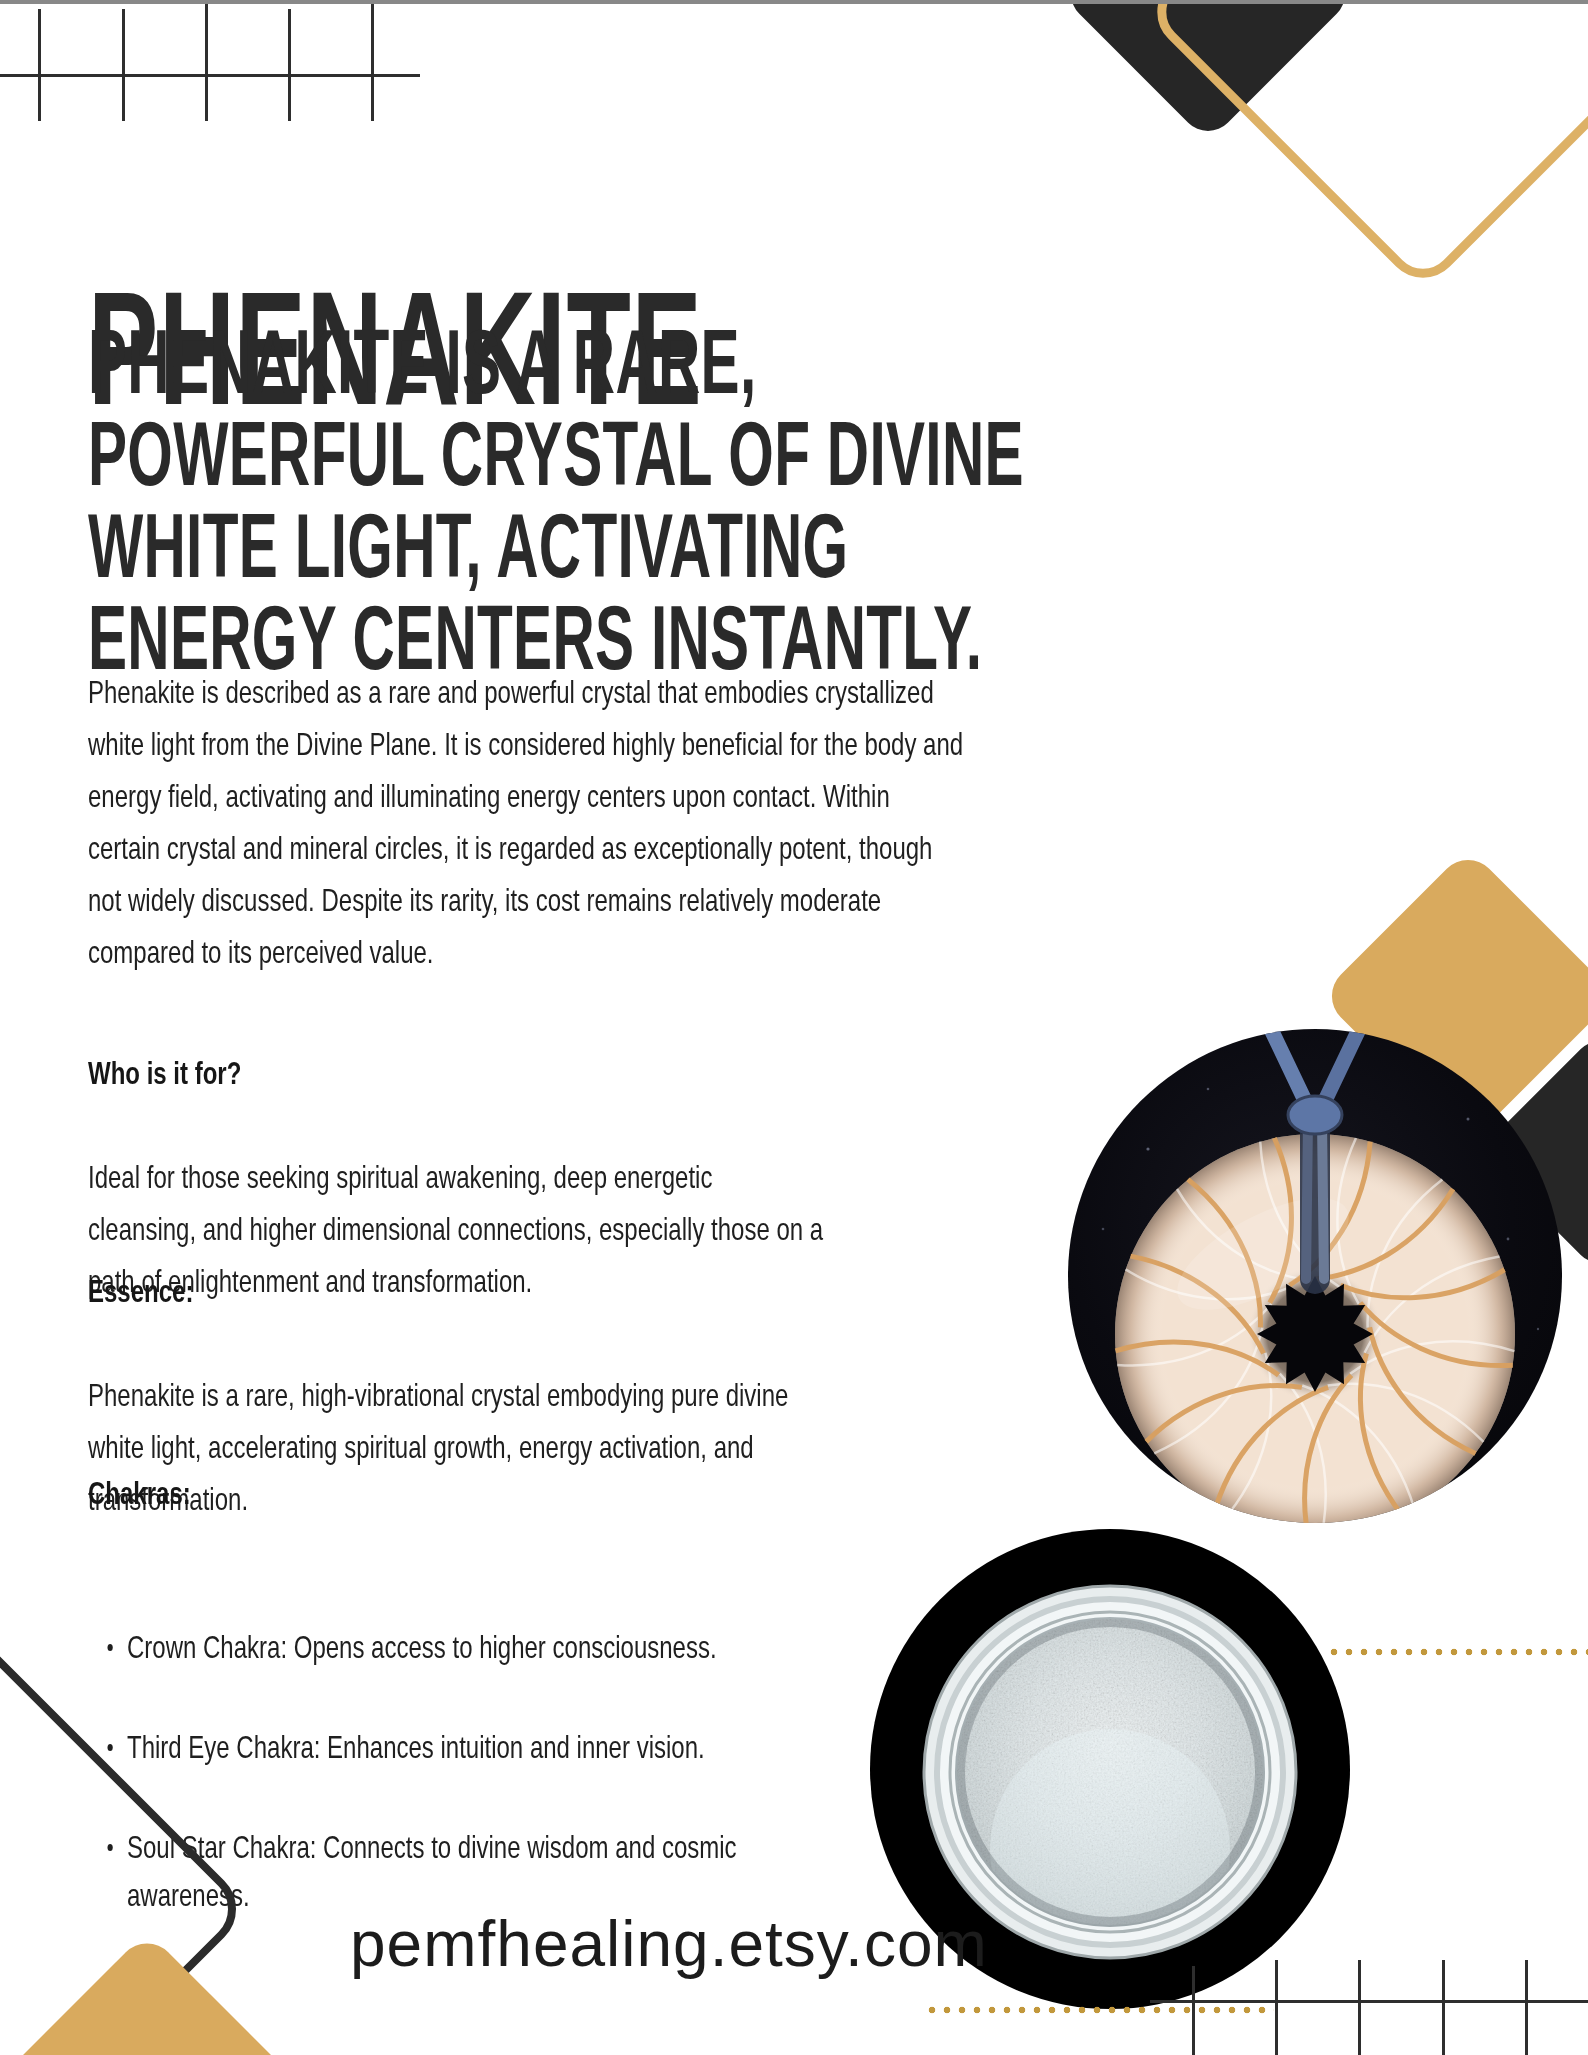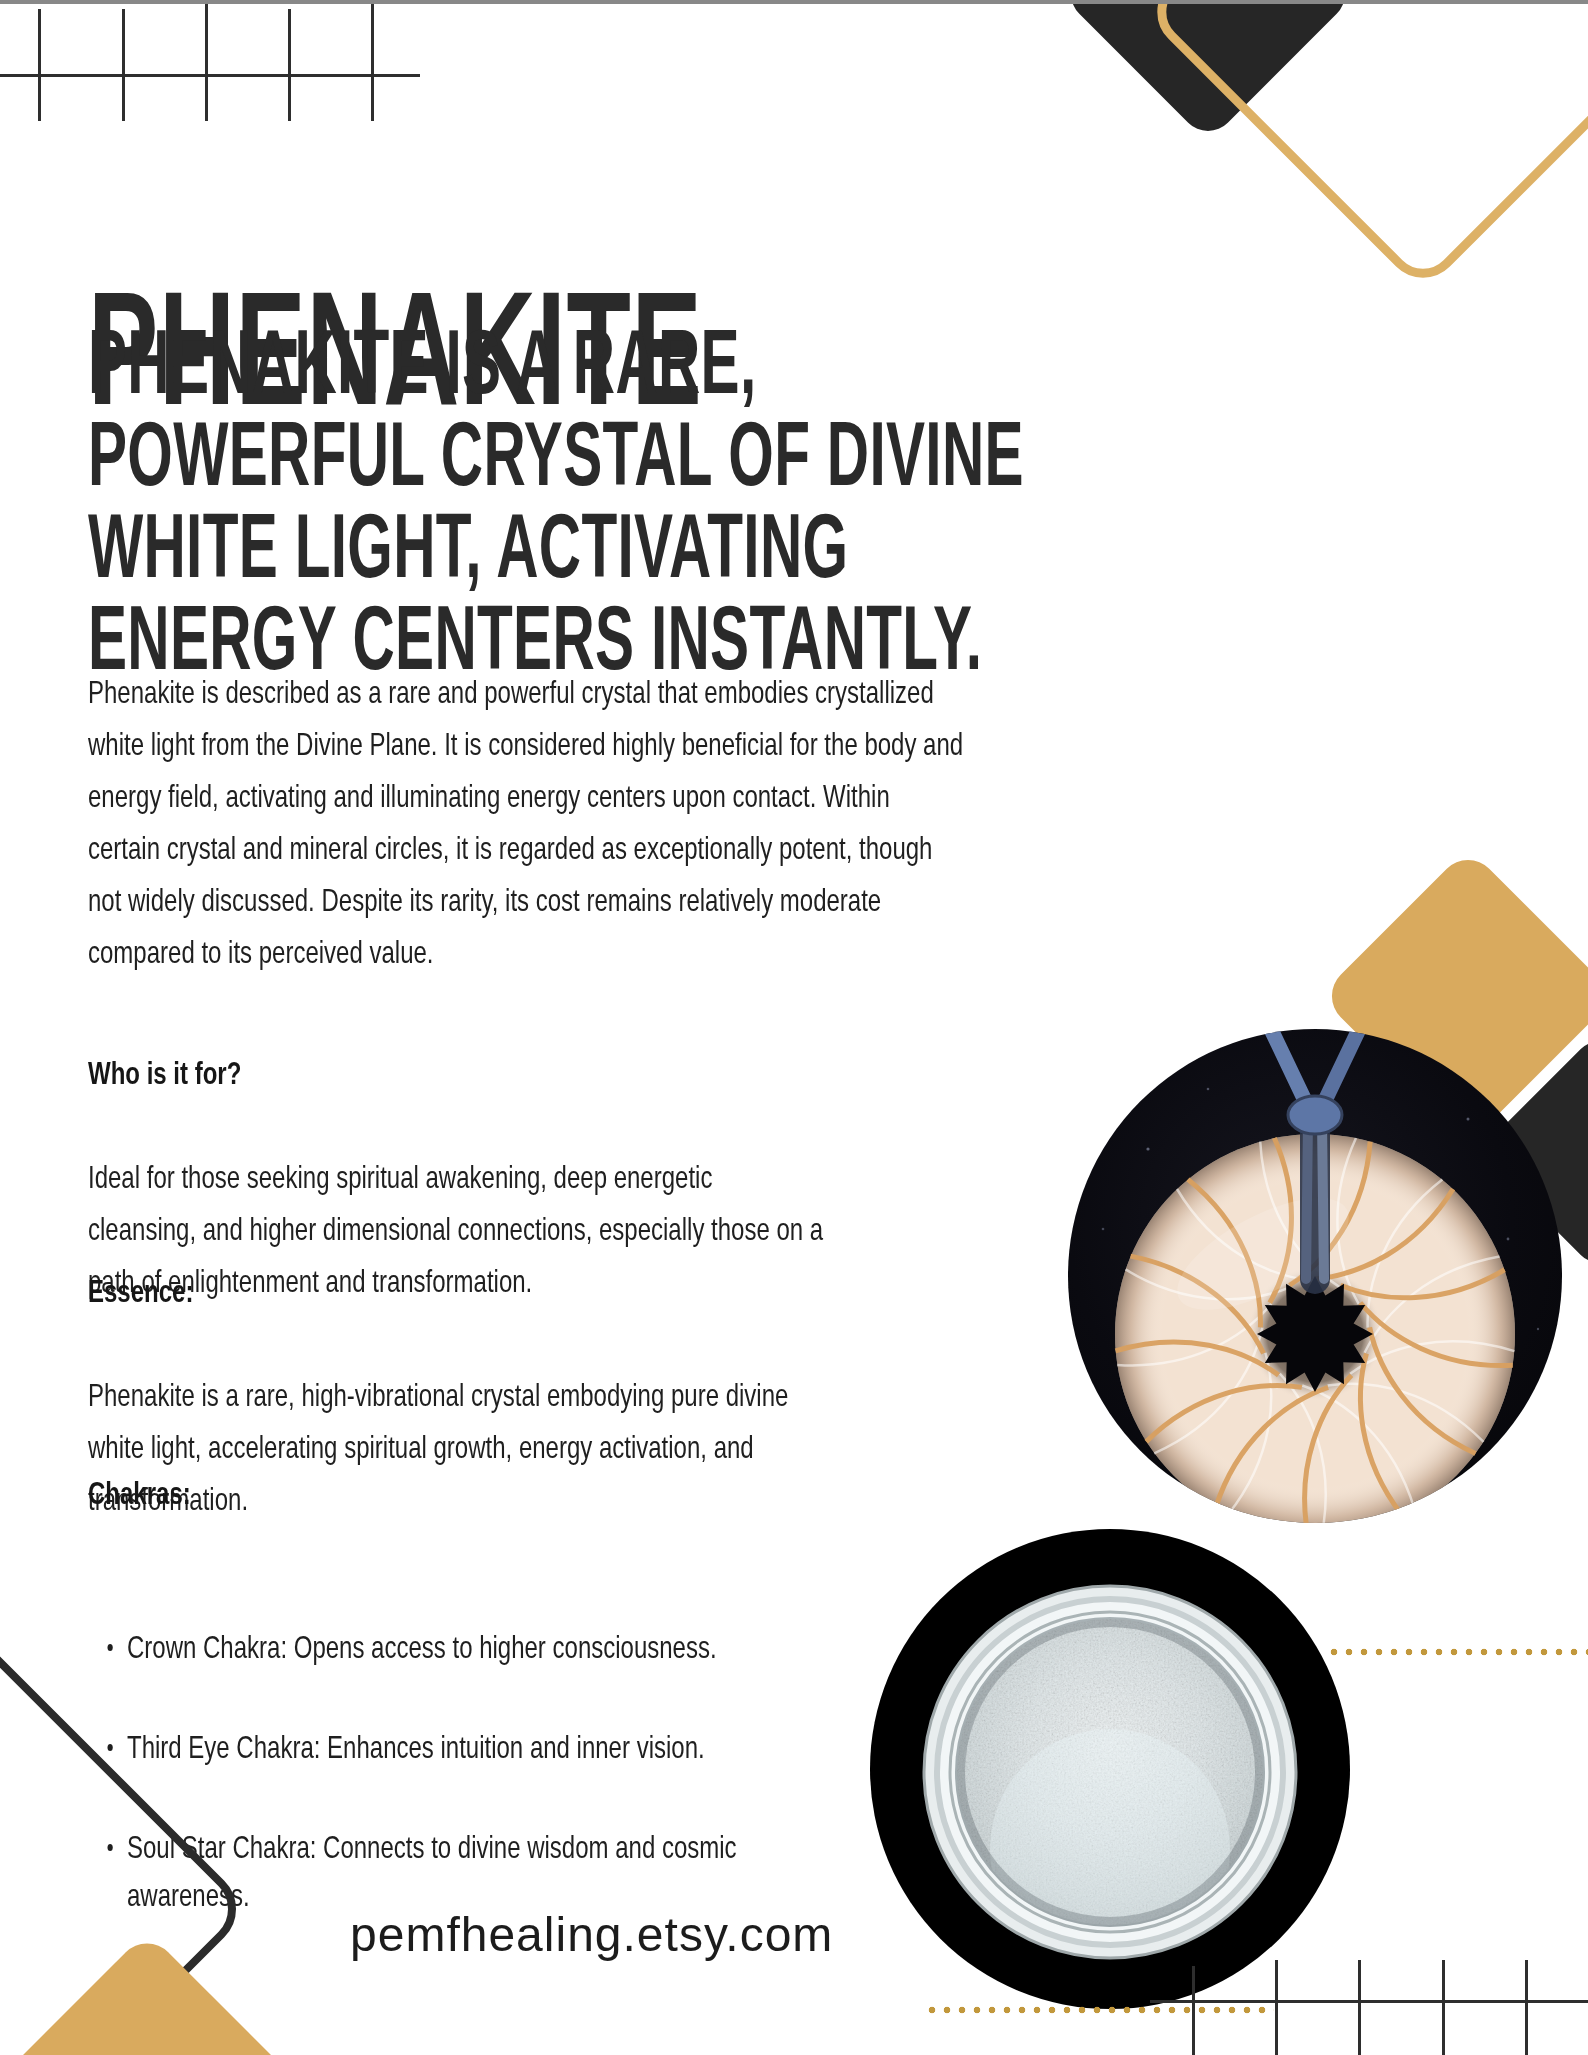--- a/index.html
+++ b/index.html
@@ -34,21 +34,21 @@
   .bodyblock{position:absolute;left:88px;font-size:32px;line-height:52px;color:#1f1f1f;white-space:pre-line;}
   .bodyblock .h{font-weight:bold;color:#161616;}
   .intro{top:630px;}
   .who{top:991px;}
   .essence{top:1209px;}
   .chakras{top:1411px;}
   .chakras ul{list-style:none;margin:0;padding:0;}
   .chakras li{position:relative;padding-left:52px;line-height:48px;margin:0;white-space:pre-line;}
   .chakras li .bdot{position:absolute;left:26px;top:21px;width:7px;height:7px;border-radius:50%;background:#1f1f1f;}
   .footer-site{
-    position:absolute;left:350px;top:1903px;font-size:48px;color:#1c1c1c;letter-spacing:1px;
+    position:absolute;left:350px;top:1903px;font-size:64px;color:#1c1c1c;letter-spacing:1px;
   }
   
   .photo{position:absolute;border-radius:50%;overflow:hidden;}
   .photo.pendant{left:1068px;top:1025px;width:494px;height:494px;
     background:radial-gradient(circle at 45% 40%, #16161f 0%, #0a0a10 55%, #050507 100%);}
   .photo.tin{left:870px;top:1525px;width:480px;height:480px;background:#000;}
   .photo svg{display:block;}
 </style>
 </head>
 <body>

